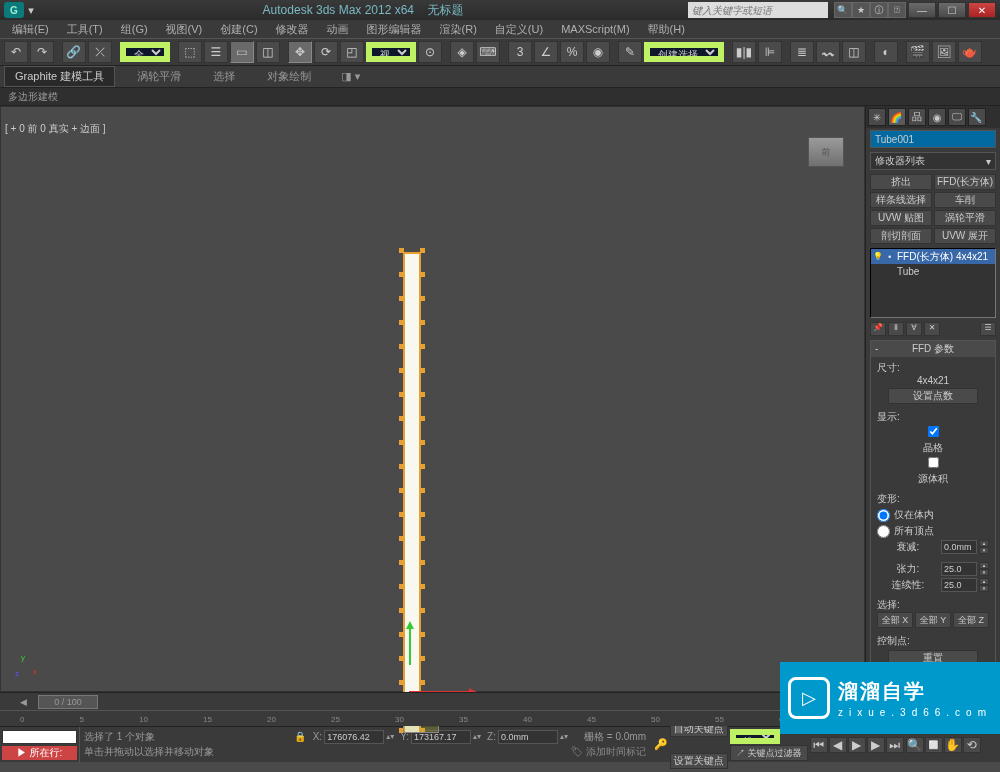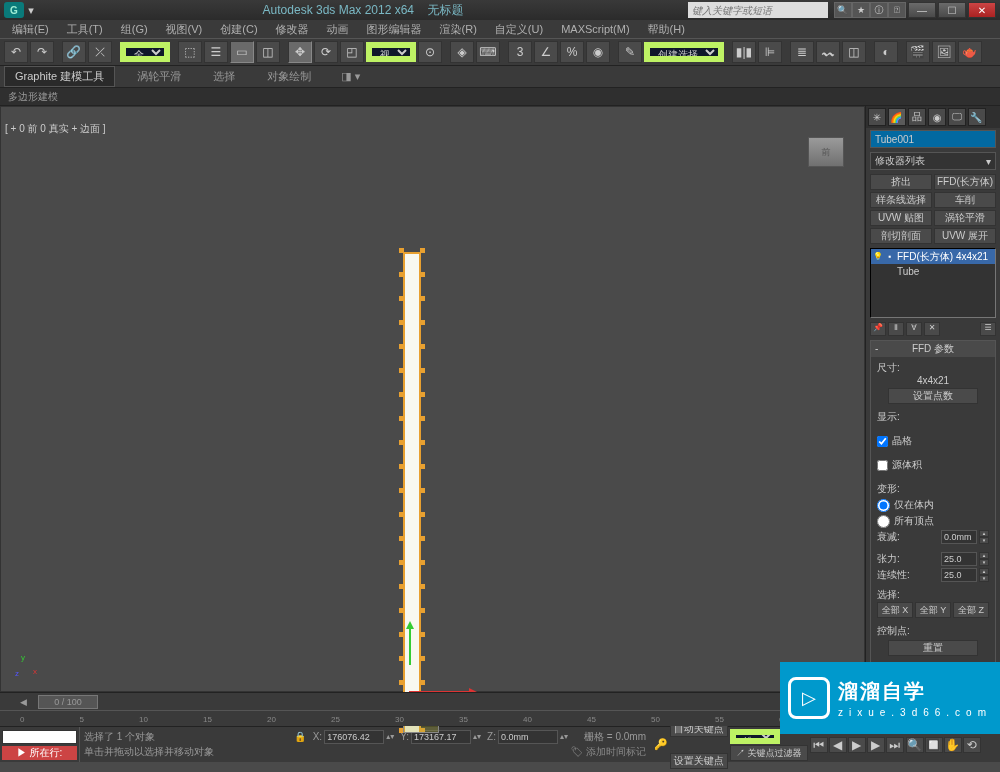--- a/index.html
+++ b/index.html
@@ -68,25 +68,25 @@
 .stack-controls { display: flex; gap: 2px; padding: 2px 4px; justify-content: space-between; }
 .sc-btn { width: 16px; height: 14px; background: #4a4a4a; border: 1px solid #333; font-size: 8px; text-align: center; cursor: pointer; }
 
 .rollout { border: 1px solid #555; margin: 2px 4px; }
 .rollout-header { height: 16px; background: #4a4a4a; text-align: center; font-size: 10px; line-height: 16px; color: #ccc; cursor: pointer; position: relative; }
 .rollout-header::before { content: '-'; position: absolute; left: 4px; }
 .rollout-body { padding: 4px 6px; font-size: 10px; color: #ccc; }
 .rollout-body .lbl { color: #ccc; }
 .rollout-body .centered { text-align: center; }
 .btn-wide { display: block; width: 80%; margin: 2px auto; height: 16px; background: #4a4a4a; border: 1px solid #333; font-size: 10px; text-align: center; line-height: 14px; cursor: pointer; }
-.checkbox { display: flex; align-items: center; gap: 4px; margin: 10px 0; }
+.checkbox { display: flex; align-items: center; gap: 4px; margin: 2px 0; flex-direction: column; }
 .checkbox input { width: 11px; height: 11px; }
 .radio { display: flex; align-items: center; gap: 4px; margin: 2px 0; }
 .spinner-row { display: flex; align-items: center; gap: 2px; margin: 2px 0; }
-.spinner-row .slbl { flex: 1; text-align: left; }
+.spinner-row .slbl { flex: 1; text-align: center; }
 .spinner { width: 36px; height: 14px; background: #333; border: 1px solid #555; font-size: 9px; color: #ccc; padding: 0 2px; }
 .spin-btns { width: 10px; display: flex; flex-direction: column; }
 .spin-btn { height: 7px; background: #4a4a4a; border: 1px solid #333; font-size: 5px; line-height: 4px; text-align: center; }
 .btn-row3 { display: flex; gap: 2px; }
 .btn-row3 .b3 { flex: 1; height: 16px; background: #4a4a4a; border: 1px solid #333; font-size: 9px; text-align: center; line-height: 14px; cursor: pointer; }
 
 
 .time-slider { height: 18px; background: #3a3a3a; border-top: 1px solid #222; display: flex; align-items: center; padding: 0 20px; font-size: 9px; color: #999; position: relative;}
 .slider-handle { width: 60px; height: 14px; background: #555; border: 1px solid #777; font-size: 9px; text-align: center; line-height: 12px;}
 .track-bar { height: 16px; background: #3a3a3a; border-top: 1px solid #555; position: relative; }

